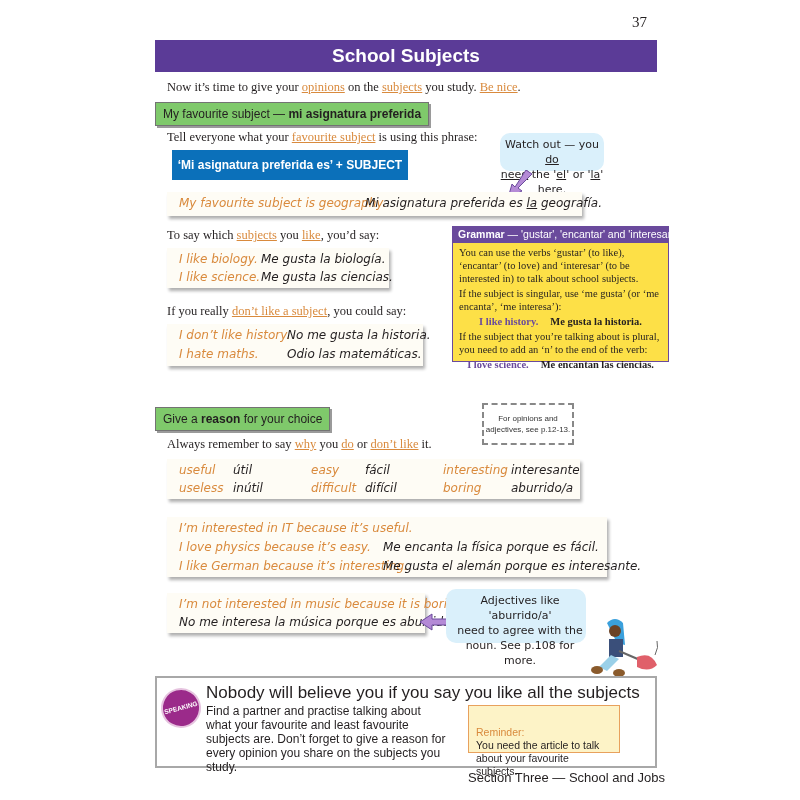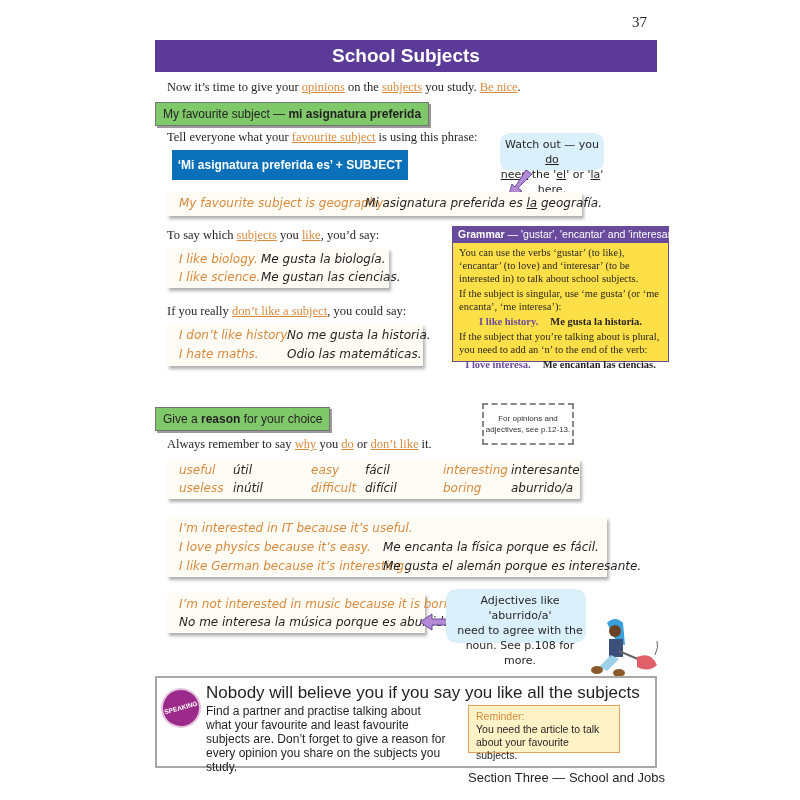--- a/index.html
+++ b/index.html
@@ -20,21 +20,21 @@
   .grammar { left: 452px; top: 226px; width: 217px; height: 136px; border: 1.5px solid #6a4a9c; background: #fde047; }
   .grammar-head { background: #6a4a9c; color: #fff; font-size: 10.5px; padding: 1px 5px; height: 16px; white-space: nowrap; }
   .grammar-body { padding: 3px 6px; font-family: "Liberation Serif", serif; font-size: 10.5px; line-height: 13px; color: #231f20; }
   .grammar-body .ex { text-align: center; font-weight: bold; margin: 2px 0; }
   .grammar-body .ex .en { color: #6a4a9c; margin-right: 12px; }
   .stamp { left: 482px; top: 403px; width: 92px; height: 42px; border: 2px dashed #888; font-size: 8px; text-align: center; line-height: 11px; padding-top: 8px; color: #333; }
   .speak-box { left: 155px; top: 676px; width: 502px; height: 92px; border: 2px solid #a8a8a8; background: #fff; }
   .badge { left: 161px; top: 688px; width: 40px; height: 40px; border-radius: 50%; background: #9b2a8a; border: 2px solid #e6c3df; color: #fff; font-size: 6.5px; font-weight: bold; text-align: center; line-height: 36px; transform: rotate(-15deg); }
   .speak-title { left: 206px; top: 683px; font-size: 17px; color: #231f20; white-space: nowrap; }
   .speak-text { left: 206px; top: 704px; width: 240px; font-size: 12px; line-height: 14px; color: #231f20; }
-  .reminder { left: 468px; top: 705px; width: 152px; height: 48px; background: #fdf3c7; border: 1.5px solid #e8a15d; padding: 4px 7px; font-size: 10.5px; line-height: 13px; color: #231f20; }
+  .reminder { left: 468px; top: 705px; width: 152px; height: 48px; background: #fdf3c7; border: 1.5px solid #e8a15d; padding: 20px 7px; font-size: 10.5px; line-height: 13px; color: #231f20; }
   .reminder .lbl { color: #d98a3d; }
   .footer { left: 468px; top: 770px; font-size: 13px; color: #231f20; white-space: nowrap; }
 </style>
 </head>
 <body>
 
 <div class="abs page-num">37</div>
 
 <div class="abs title-bar">School Subjects</div>
 
@@ -65,41 +65,41 @@
   <span class="row es" style="left:198px; top:4px;"><span>Mi asignatura preferida es </span><u>la</u><span> geografía.</span></span>
 </div>
 
 <div class="abs body-text" style="left:167px; top:228px;">
   <span>To say which </span><span class="hl">subjects</span><span> you </span><span class="hl">like</span><span>, you’d say:</span>
 </div>
 <div class="abs card" style="left:167px; top:248px; width:222px; height:40px;">
   <span class="row en" style="left:12px; top:4px;">I like biology.</span>
   <span class="row es" style="left:94px; top:4px;">Me gusta la biología.</span>
   <span class="row en" style="left:12px; top:22px;text-align:center;">I like science.</span>
-  <span class="row es" style="left:94px; top:22px;">Me gustan las ciencias.</span>
+  <span class="row es" style="left:94px; top:22px;">Me gusta las ciencias.</span>
 </div>
 
 <div class="abs body-text" style="left:167px; top:304px;">
   <span>If you really </span><span class="hl">don’t like a subject</span><span>, you could say:</span>
 </div>
 <div class="abs card" style="left:167px; top:324px; width:256px; height:42px;">
   <span class="row en" style="left:12px; top:4px;">I don’t like history.</span>
   <span class="row es" style="left:120px; top:4px;">No me gusta la historia.</span>
   <span class="row en" style="left:12px; top:23px;">I hate maths.</span>
   <span class="row es" style="left:120px; top:23px;">Odio las matemáticas.</span>
 </div>
 
 <div class="abs grammar">
   <div class="grammar-head"><b>Grammar</b><span> — 'gustar', 'encantar' and 'interesar'</span></div>
   <div class="grammar-body">
     <div style="margin-bottom:2px;">You can use the verbs ‘gustar’ (to like), ‘encantar’ (to love) and ‘interesar’ (to be interested in) to talk about school subjects.</div>
     <div>If the subject is singular, use ‘me gusta’ (or ‘me encanta’, ‘me interesa’):</div>
     <div class="ex"><span class="en">I like history.</span><span>Me gusta la historia.</span></div>
     <div>If the subject that you’re talking about is plural, you need to add an ‘n’ to the end of the verb:</div>
-    <div class="ex"><span class="en">I love interesa.</span><span>Me encantan las ciencias.</span></div>
+    <div class="ex"><span class="en">I love science.</span><span>Me encantan las ciencias.</span></div>
   </div>
 </div>
 
 <div class="abs section-head" style="left:155px; top:407px;">
   <span>Give a </span><b>reason</b><span> for your choice</span>
 </div>
 <div class="abs stamp">For opinions and adjectives, see p.12-13.</div>
 
 <div class="abs body-text" style="left:167px; top:437px;">
   <span>Always remember to say </span><span class="hl">why</span><span> you </span><span class="hl">do</span><span> or </span><span class="hl">don’t like</span><span> it.</span>

